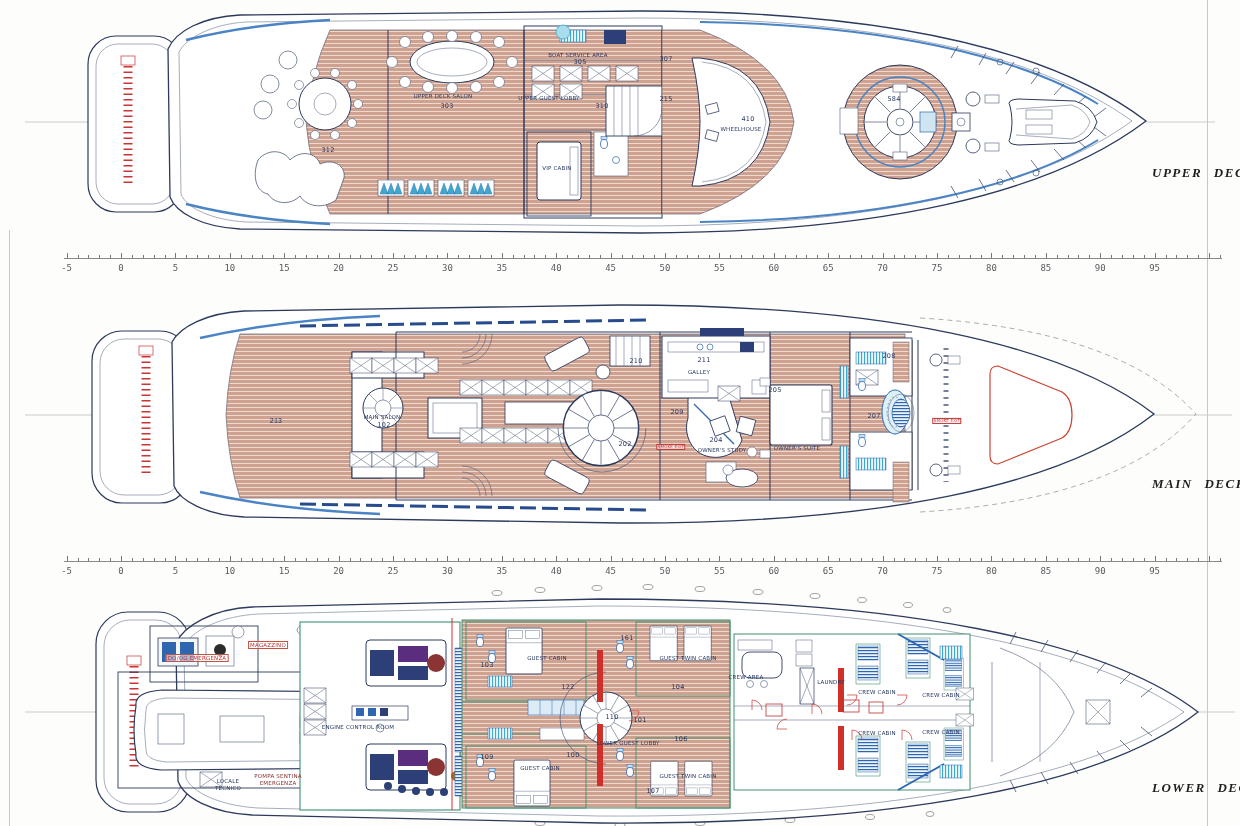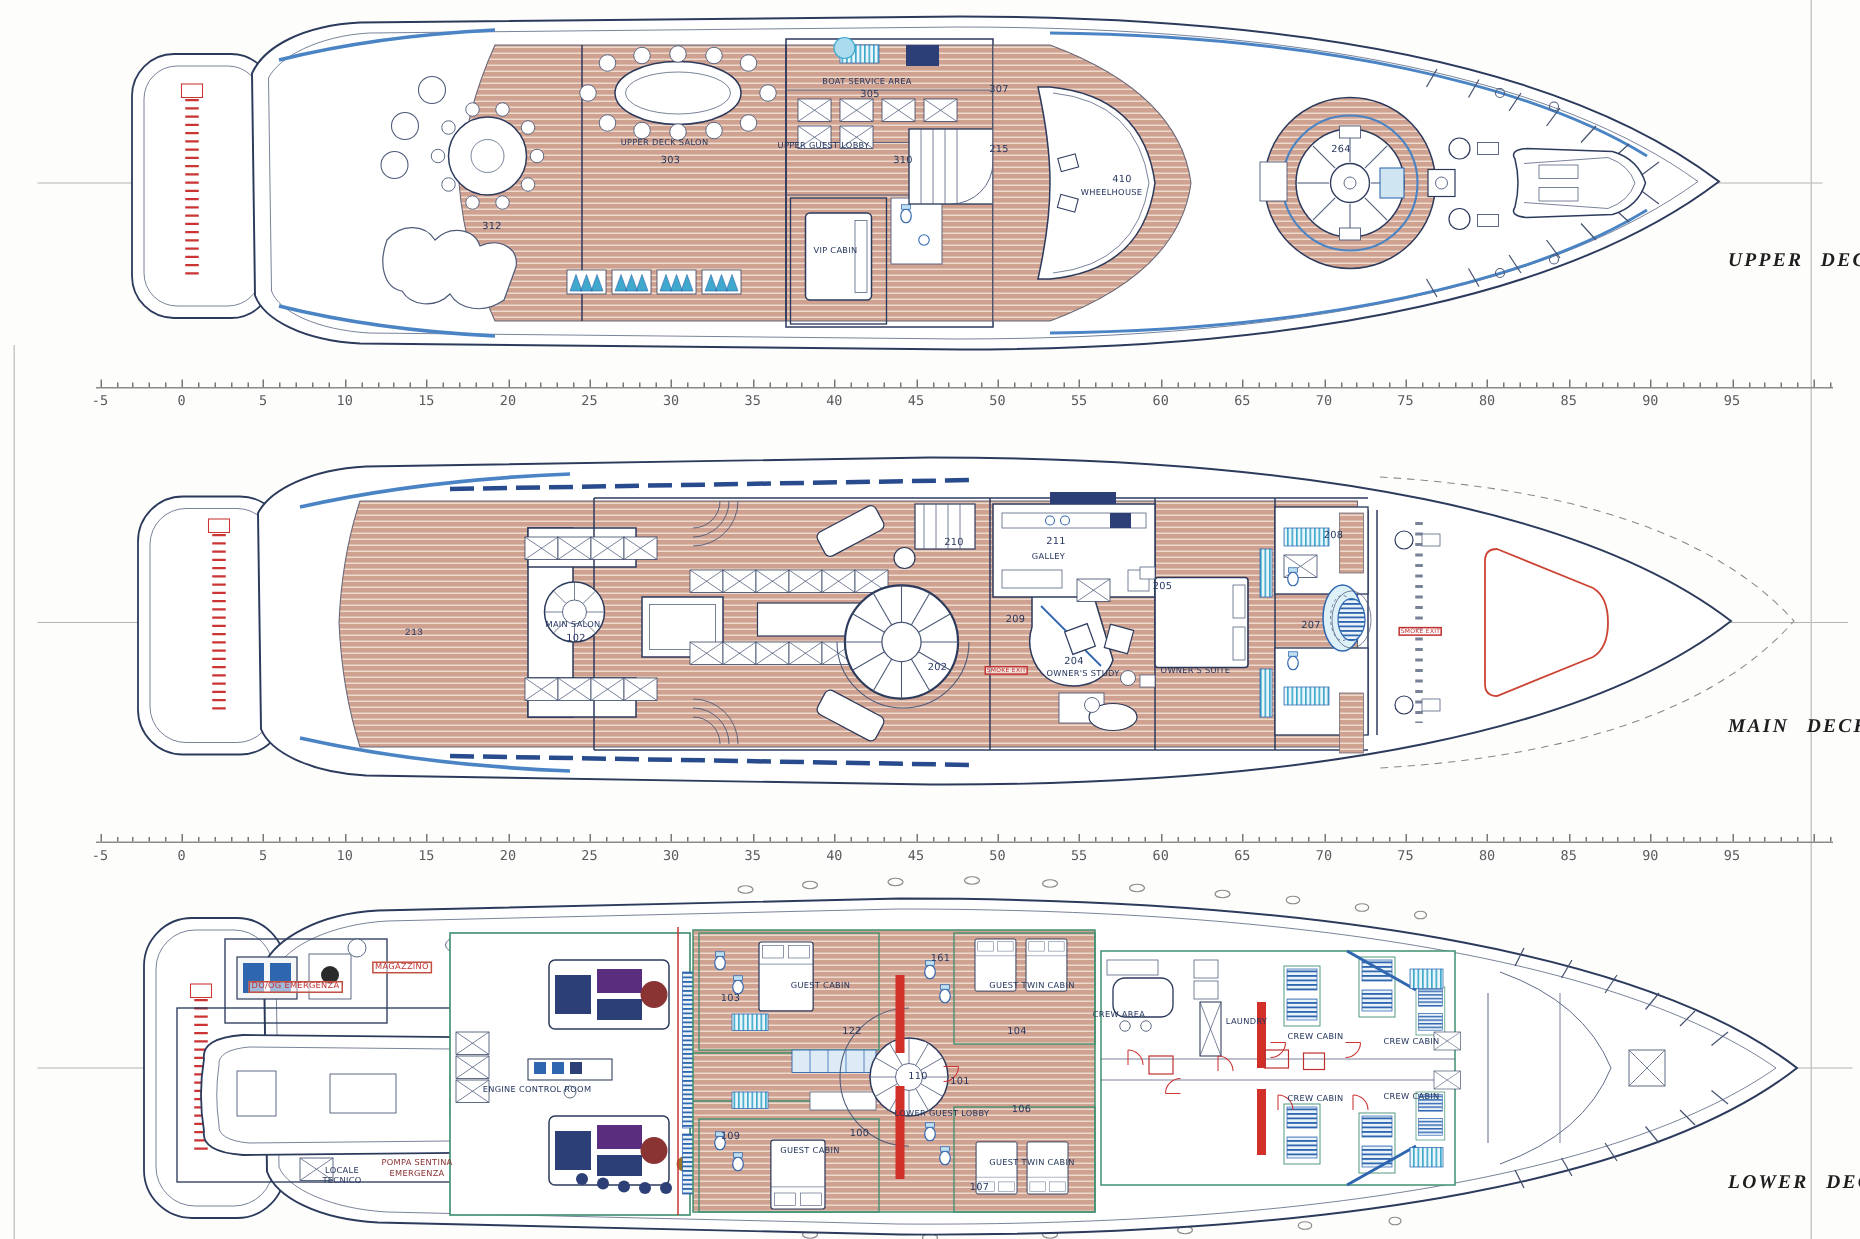--- a/index.html
+++ b/index.html
@@ -850,21 +850,21 @@
       <div class="lbl num" style="left: 447px; top: 107px;">303</div>
       <div class="lbl" style="left: 578px; top: 55px;">BOAT SERVICE AREA</div>
       <div class="lbl num" style="left: 580px; top: 63px;">305</div>
       <div class="lbl" style="left: 549px; top: 98px;">UPPER GUEST LOBBY</div>
       <div class="lbl num" style="left: 602px; top: 107px;">310</div>
       <div class="lbl num" style="left: 666px; top: 60px;">307</div>
       <div class="lbl num" style="left: 666px; top: 100px;">215</div>
       <div class="lbl" style="left: 557px; top: 168px;">VIP CABIN</div>
       <div class="lbl num" style="left: 748px; top: 120px;">410</div>
       <div class="lbl" style="left: 741px; top: 129px;">WHEELHOUSE</div>
-      <div class="lbl num" style="left: 894px; top: 100px;">264</div>
+      <div class="lbl num" style="left: 894px; top: 100px;">584</div>
       <div class="lbl num" style="left: 276px; top: 422px; font-family: Liberation Mono, monospace;">213</div>
       <div class="lbl" style="left: 382px; top: 417px;">MAIN SALON</div>
       <div class="lbl num" style="left: 384px; top: 426px;">102</div>
       <div class="lbl num" style="left: 677px; top: 413px;">209</div>
       <div class="lbl num" style="left: 625px; top: 445px;">202</div>
       <div class="lbl redbox" style="left: 671px; top: 447px;">SMOKE EXIT</div>
       <div class="lbl num" style="left: 636px; top: 362px;">210</div>
       <div class="lbl num" style="left: 704px; top: 361px;">211</div>
       <div class="lbl" style="left: 699px; top: 372px;">GALLEY</div>
       <div class="lbl num" style="left: 716px; top: 441px;">204</div>

